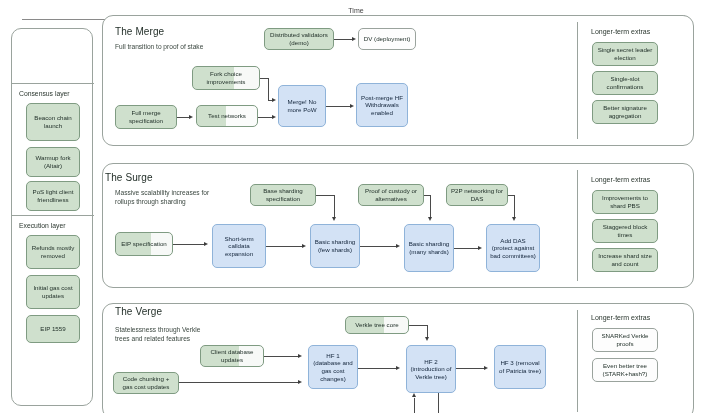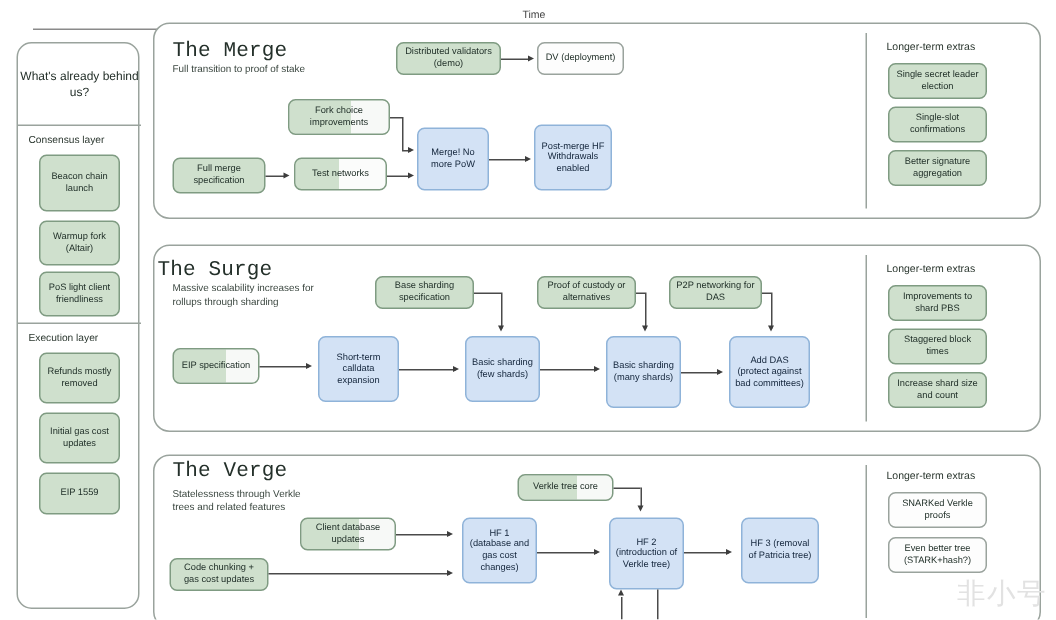--- a/index.html
+++ b/index.html
@@ -17,21 +17,21 @@
   .time-axis{position:absolute;left:22px;top:8px;width:668px;height:16px;}
   .time-axis .line{position:absolute;left:0;top:11px;width:100%;height:1px;background:#8a8a8a;}
   .time-axis .head{position:absolute;right:-1px;top:7px;width:0;height:0;
     border-left:7px solid #8a8a8a;border-top:4.5px solid transparent;border-bottom:4.5px solid transparent;}
   .time-axis .lbl{position:absolute;left:0;right:0;top:-1px;text-align:center;font-size:7px;color:#444;}
 
   
   .panel{position:absolute;border:1px solid #9aa39d;border-radius:11px;background:#fff;box-sizing:border-box;}
   .panel .divider{position:absolute;top:6px;bottom:6px;width:1px;background:#9aa39d;}
 
-  .ph-title{position:absolute;font-size:14px;font-weight:400;color:#24302a;letter-spacing:.1px;font-family:Liberation Mono, monospace;}
+  .ph-title{position:absolute;font-size:10px;font-weight:400;color:#24302a;letter-spacing:.1px;}
   .ph-sub{position:absolute;font-size:6.6px;line-height:8.6px;color:#3a463f;width:95px;}
 
   
   .node{position:absolute;box-sizing:border-box;border-radius:5px;
     display:flex;align-items:center;justify-content:center;text-align:center;
     font-size:6.2px;line-height:7.6px;padding:2px 3px;overflow:hidden;}
   .node span{display:block;width:100%;}
 
   .n-green{background:#cfe0cd;border:1px solid #7f9b82;color:#22312a;}
   
@@ -69,21 +69,20 @@
 
 <div id="root">
 
   <div class="time-axis">
     <div class="line"></div>
     <div class="head"></div>
     <div class="lbl">Time</div>
   </div>
 
   <div class="side">
-    <div class="side-head">What's already behind us?</div>
     <div class="side-rule" style="top:54px"></div>
     <div class="side-rule" style="top:186px"></div>
 
     <div class="side-sec" style="top:61px">Consensus layer</div>
     <div class="node n-green" style="left:14px;top:74px;width:54px;height:38px">
         <span>Beacon chain launch</span>
       </div>
     <div class="node n-green" style="left:14px;top:118px;width:54px;height:30px">
         <span>Warmup fork (Altair)</span>
       </div>
@@ -274,14 +273,13 @@
   <div class="edge ev" style="left:438px;top:393px;height:20px"></div>
 
   <div class="ph-sub" style="left:591px;top:314px;width:100px;font-size:7px;color:#2b372f">Longer-term extras</div>
   <div class="node n-white" style="left:592px;top:328px;width:66px;height:24px">
       <span>SNARKed Verkle proofs</span>
     </div>
   <div class="node n-white" style="left:592px;top:358px;width:66px;height:24px">
       <span>Even better tree (STARK+hash?)</span>
     </div>
 
-  <div class="wm">非小号</div>
 </div>
 
 </body></html>

